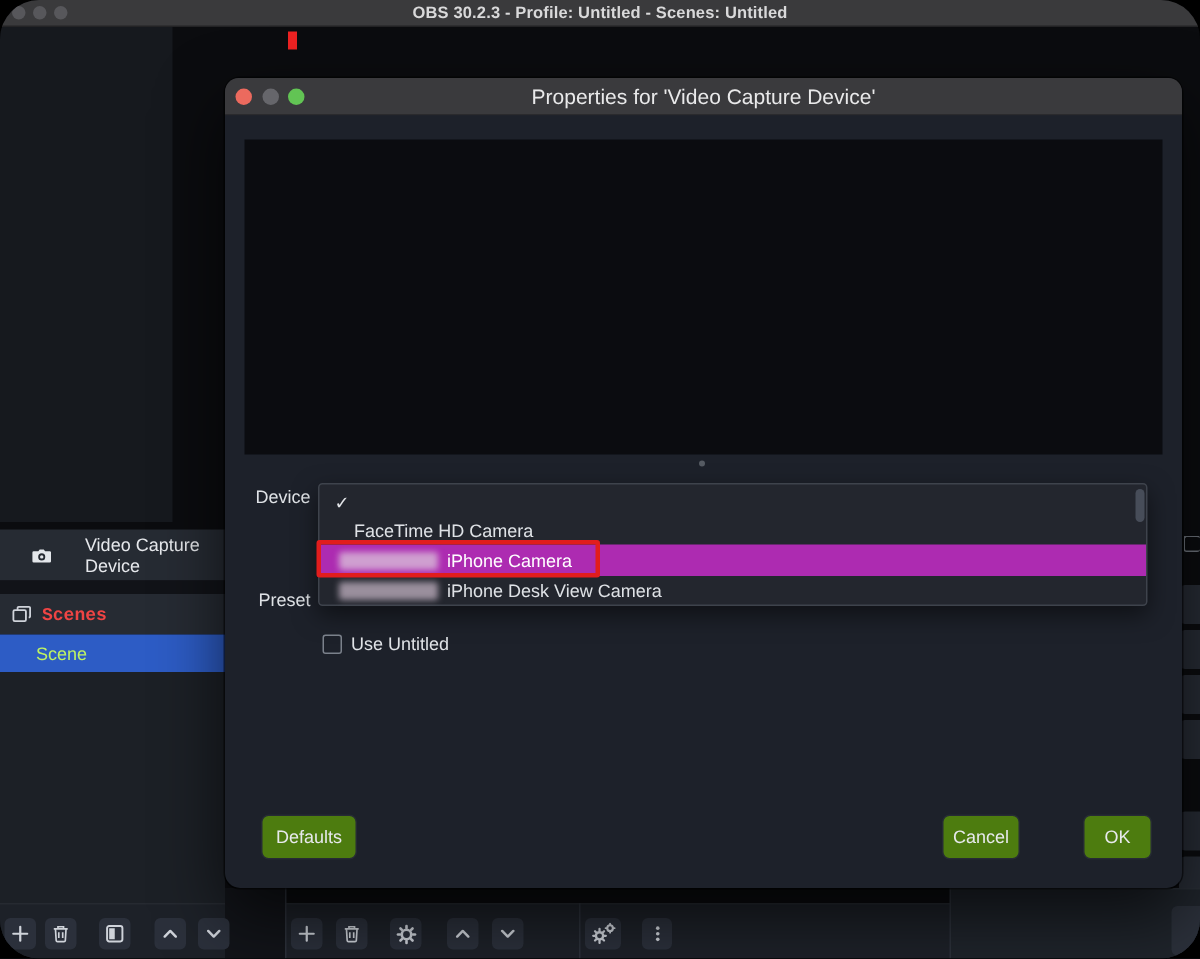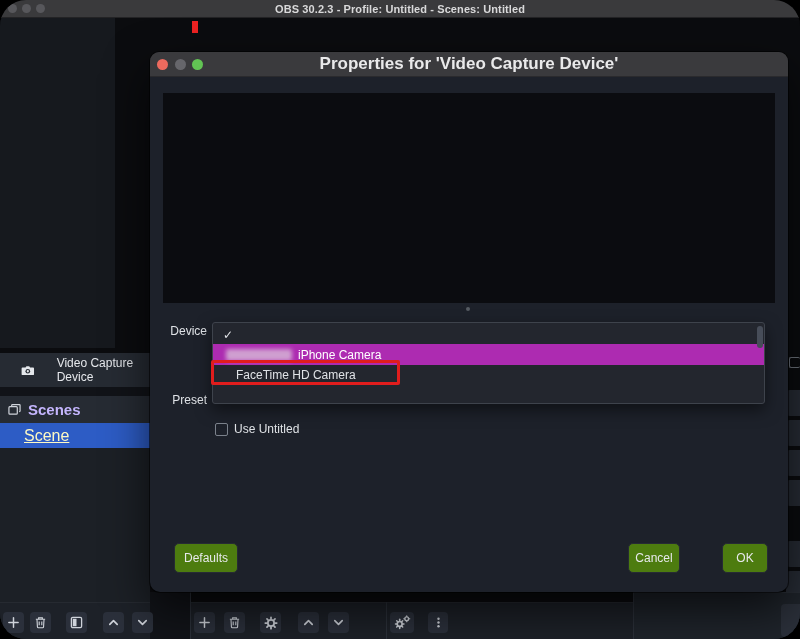--- a/index.html
+++ b/index.html
@@ -16,40 +16,40 @@
   
   .bg-black{position:absolute;left:0;top:18px;width:800px;height:621px;background:#0b0c0f;}
   .bg-leftstrip{position:absolute;left:0;top:18px;width:115px;height:330px;background:#16191e;}
   .red-handle{position:absolute;left:192px;top:21px;width:6px;height:12px;background:#e22;}
 
   .source-row{position:absolute;left:0;top:353px;width:150px;height:34px;background:#262b33;display:flex;align-items:center;}
   .source-row .txt{color:#e6e8ec;font-size:12px;margin-left:22px;}
   .source-row svg{margin-left:21px;}
   .dock-gap{position:absolute;left:0;top:387px;width:150px;height:9px;background:#111318;}
   .scenes-header{position:absolute;left:0;top:396px;width:150px;height:27px;background:#262b33;display:flex;align-items:center;}
-  .scenes-header .txt{color:#c4b5fd;font-size:15px;font-weight:bold;margin-left:7px;}
+  .scenes-header .txt{color:#ef4444;font-size:12px;font-weight:bold;margin-left:7px;font-family:Liberation Mono, monospace;}
   .scenes-header svg{margin-left:8px;}
   .scene-row{position:absolute;left:0;top:423px;width:150px;height:25px;background:#2d5cc5;display:flex;align-items:center;}
-  .scene-row .txt{color:#fef9c3;font-size:16px;margin-left:24px;text-decoration:underline;}
+  .scene-row .txt{color:#bef264;font-size:12px;margin-left:24px;}
   .left-dock-body{position:absolute;left:0;top:448px;width:150px;height:191px;background:#1c2026;}
 
   
   .toolbar-strip{position:absolute;left:0;top:602px;width:800px;height:37px;background:#1d2128;border-top:1px solid #262a31;}
   .strip-gap{position:absolute;left:150px;top:592px;width:40px;height:47px;background:#121419;}
   .vdiv{position:absolute;width:1px;background:#2c313a;}
   .tbtn{position:absolute;top:612px;width:21px;height:21px;background:#2b303b;border-radius:4px;display:flex;align-items:center;justify-content:center;}
   .br-panel{position:absolute;left:634px;top:592px;width:166px;height:47px;background:#1f242b;border-top:1px solid #292e36;}
   .br-btn{position:absolute;left:781px;top:604px;width:25px;height:33px;background:#2b303a;border-radius:4px;}
   .right-sliver{position:absolute;left:786px;width:20px;height:26px;background:#272c35;border-radius:4px 0 0 4px;}
   .right-sliver-icon{position:absolute;left:789px;top:357px;width:11px;height:11px;border:1.5px solid #6f757e;border-radius:2px;border-right:none;}
 
   
   .dialog{position:absolute;left:150px;top:52px;width:638px;height:540px;background:#1d212a;border-radius:10px;box-shadow:0 18px 45px rgba(0,0,0,.65),0 0 0 1px rgba(0,0,0,.55);}
   .dlg-titlebar{position:absolute;left:0;top:0;width:100%;height:25px;background:#3a3a3d;border-radius:9px 9px 0 0;border-bottom:1px solid #2a2a2d;display:flex;align-items:center;justify-content:center;}
-  .dlg-titlebar .title{font-size:17px;font-weight:bold;color:#e9e9ea;}
+  .dlg-titlebar .title{font-size:14px;font-weight:normal;color:#e9e9ea;}
   .dtl{position:absolute;top:7px;width:11px;height:11px;border-radius:50%;}
   .dtl.red{left:7px;background:#ec6a5e;}
   .dtl.gry{left:25px;background:#66666b;}
   .dtl.grn{left:42px;background:#62c454;}
   .dlg-preview{position:absolute;left:13px;top:41px;width:612px;height:210px;background:#0b0c10;}
   .grip-dot{position:absolute;left:316px;top:255px;width:4px;height:4px;border-radius:50%;background:#565b63;}
 
   .form-label{position:absolute;left:0;width:57px;color:#dfe2e6;font-size:12px;text-align:right;}
   .lbl-device{top:272px;}
   .lbl-preset{top:341px;}
@@ -237,26 +237,30 @@
     <div class="dlg-preview"></div>
     <div class="grip-dot"></div>
 
     <div class="form-label lbl-device">Device</div>
     <div class="form-label lbl-preset">Preset</div>
 
     <div class="dropdown">
       <div class="opt">
         <span class="check">✓</span>
       </div>
+      <div class="opt">
+        <span class="name">FaceTime HD Camera</span>
+      </div>
       <div class="opt hl">
         <span class="chip"></span>
         <span class="chipname">iPhone Camera</span>
       </div>
       <div class="opt">
-        <span class="name">FaceTime HD Camera</span>
+        <span class="chip"></span>
+        <span class="chipname">iPhone Desk View Camera</span>
       </div>
       <div class="red-box"></div>
       <div class="dd-scrollthumb"></div>
     </div>
 
     <div class="checkbox-row">
       <span class="checkbox"></span>
       <span class="txt">Use Untitled</span>
     </div>
 

